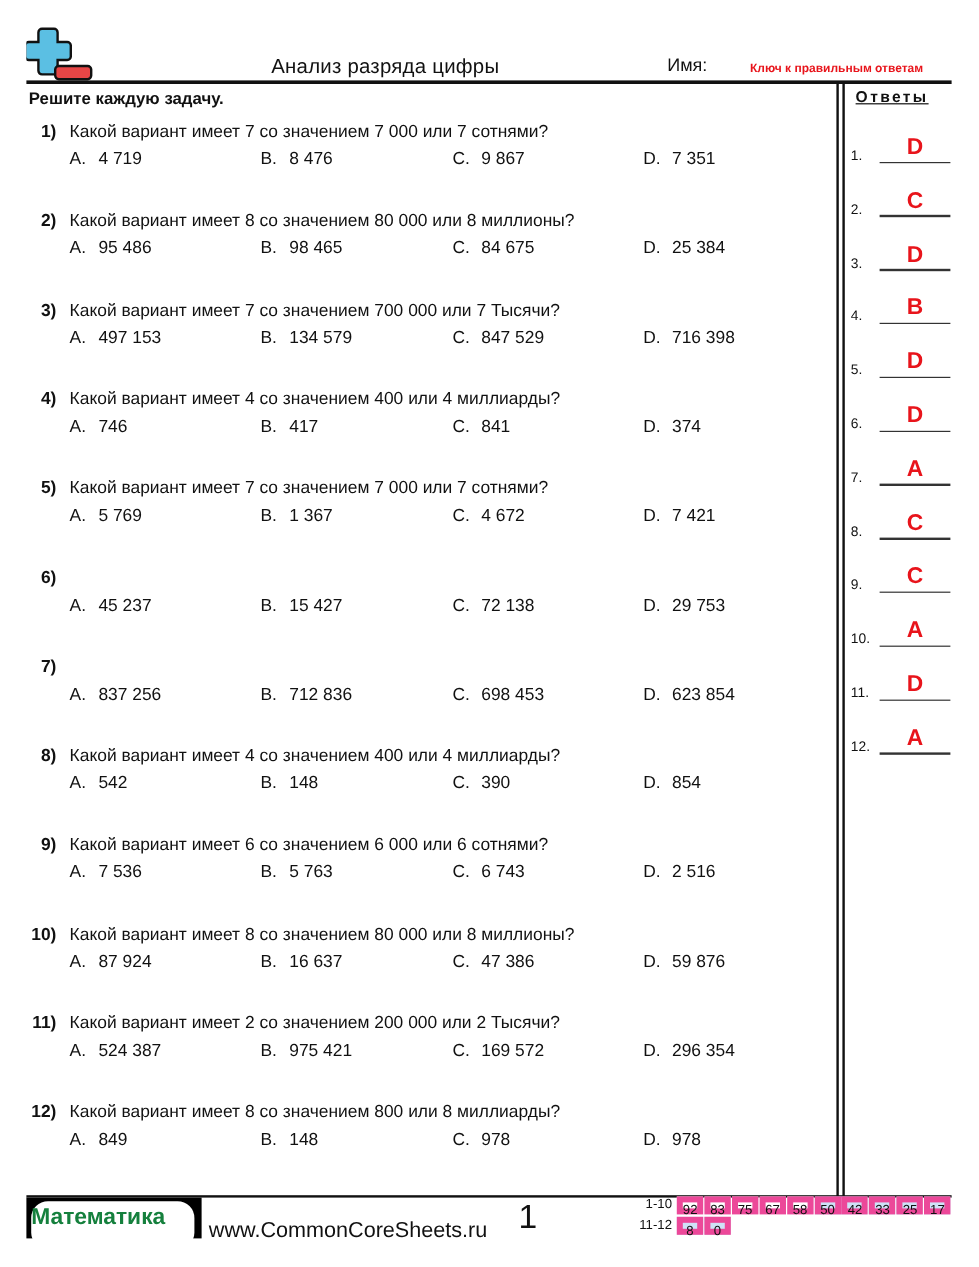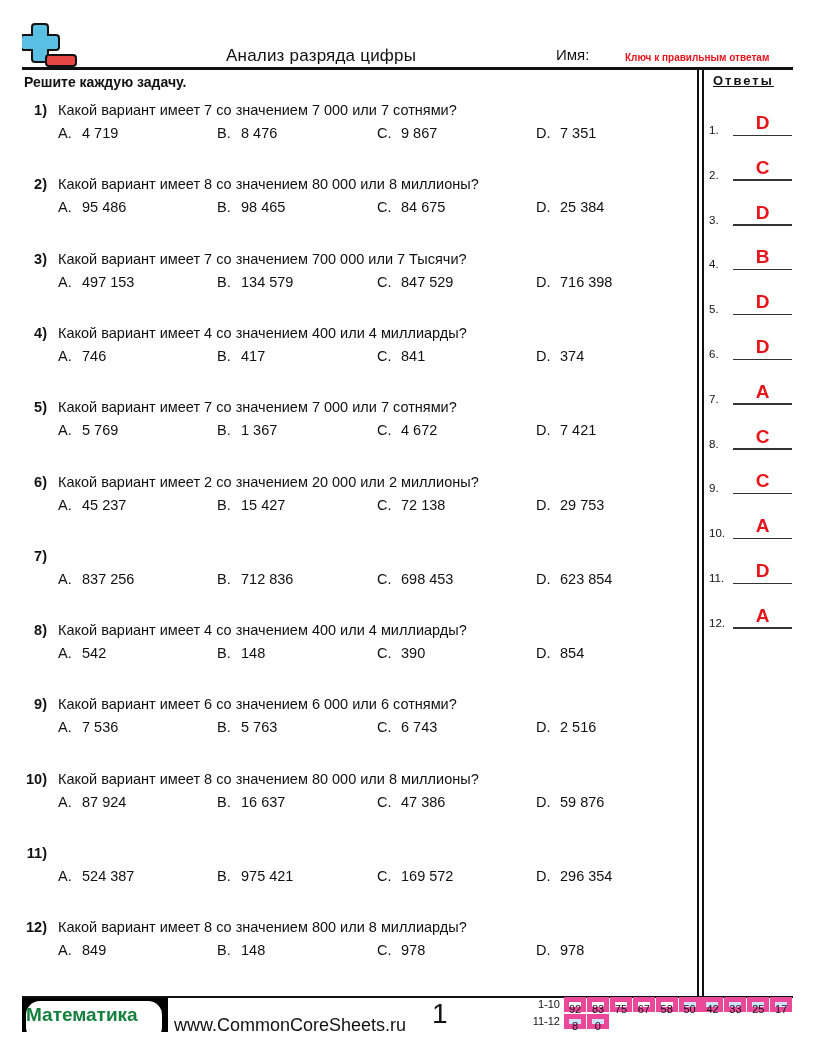--- a/index.html
+++ b/index.html
@@ -103,21 +103,20 @@
     <div class="abs q" style="top: 399.2px;">
       <span class="qnum">5)</span>
       <span class="qtext">Какой вариант имеет 7 со значением 7 000 или 7 сотнями?</span>
       <span class="opt opt-a"><span class="let">A.</span><span>5 769</span></span>
       <span class="opt opt-b"><span class="let">B.</span><span>1 367</span></span>
       <span class="opt opt-c"><span class="let">C.</span><span>4 672</span></span>
       <span class="opt opt-d"><span class="let">D.</span><span>7 421</span></span>
     </div>
     <div class="abs q" style="top: 473.5px;">
       <span class="qnum">6)</span>
-      <span class="qtext">Какой вариант имеет 2 со значением 20 000 или 2 миллионы?</span>
       <span class="opt opt-a"><span class="let">A.</span><span>45 237</span></span>
       <span class="opt opt-b"><span class="let">B.</span><span>15 427</span></span>
       <span class="opt opt-c"><span class="let">C.</span><span>72 138</span></span>
       <span class="opt opt-d"><span class="let">D.</span><span>29 753</span></span>
     </div>
     <div class="abs q" style="top: 547.8px;">
       <span class="qnum">7)</span>
       <span class="opt opt-a"><span class="let">A.</span><span>837 256</span></span>
       <span class="opt opt-b"><span class="let">B.</span><span>712 836</span></span>
       <span class="opt opt-c"><span class="let">C.</span><span>698 453</span></span>
@@ -142,20 +141,21 @@
     <div class="abs q" style="top: 770.7px;">
       <span class="qnum">10)</span>
       <span class="qtext">Какой вариант имеет 8 со значением 80 000 или 8 миллионы?</span>
       <span class="opt opt-a"><span class="let">A.</span><span>87 924</span></span>
       <span class="opt opt-b"><span class="let">B.</span><span>16 637</span></span>
       <span class="opt opt-c"><span class="let">C.</span><span>47 386</span></span>
       <span class="opt opt-d"><span class="let">D.</span><span>59 876</span></span>
     </div>
     <div class="abs q" style="top: 845px;">
       <span class="qnum">11)</span>
+      <span class="qtext">Какой вариант имеет 2 со значением 200 000 или 2 Тысячи?</span>
       <span class="opt opt-a"><span class="let">A.</span><span>524 387</span></span>
       <span class="opt opt-b"><span class="let">B.</span><span>975 421</span></span>
       <span class="opt opt-c"><span class="let">C.</span><span>169 572</span></span>
       <span class="opt opt-d"><span class="let">D.</span><span>296 354</span></span>
     </div>
     <div class="abs q" style="top: 919.3px;">
       <span class="qnum">12)</span>
       <span class="qtext">Какой вариант имеет 8 со значением 800 или 8 миллиарды?</span>
       <span class="opt opt-a"><span class="let">A.</span><span>849</span></span>
       <span class="opt opt-b"><span class="let">B.</span><span>148</span></span>

